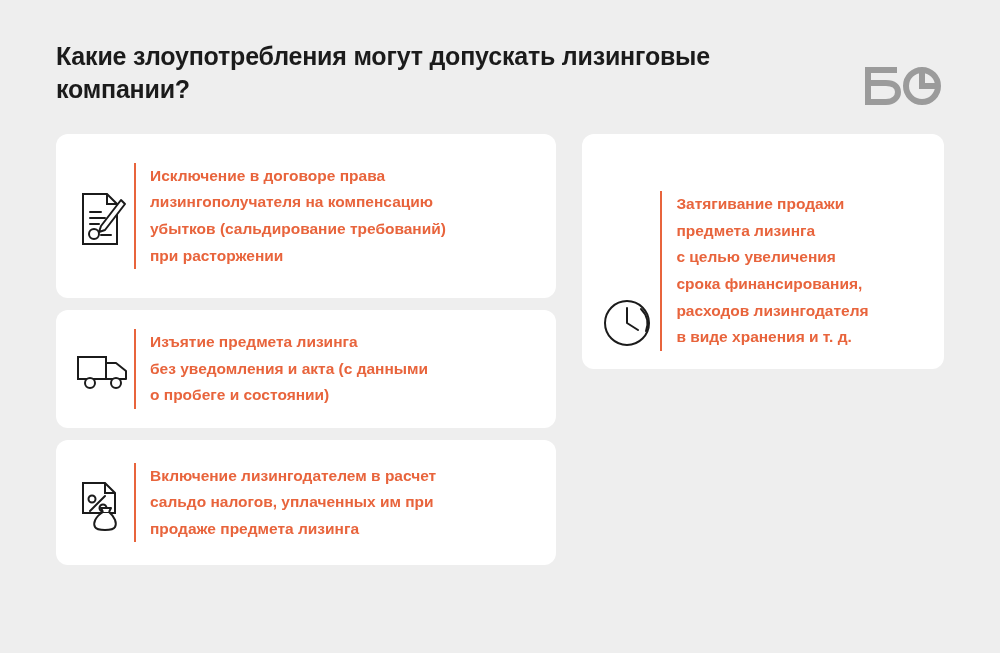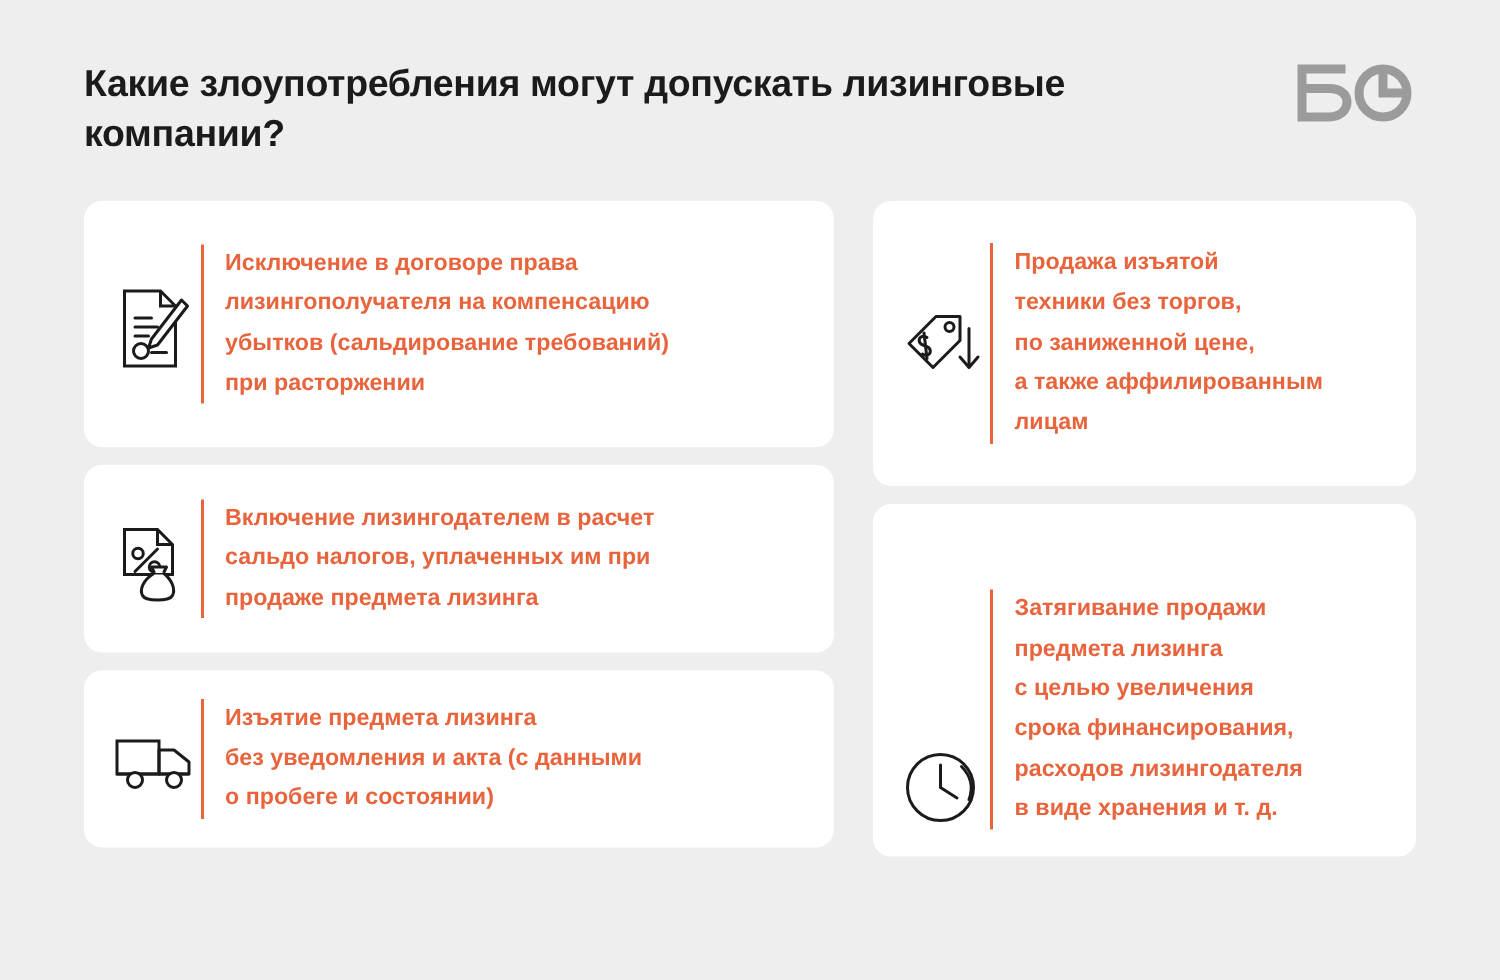--- a/index.html
+++ b/index.html
@@ -15,21 +15,21 @@
   }
   .page {
     position: relative;
     width: 1000px;
     height: 653px;
     box-sizing: border-box;
     padding: 40px 56px 24px 56px;
   }
   .header {
     display: flex;
-    align-items: flex-start;
+    align-items: flex-end;
     justify-content: space-between;
   }
   .title {
     font-size: 25px;
     font-weight: bold;
     color: #1b1b1b;
     line-height: 1.32;
     letter-spacing: -0.2px;
     max-width: 700px;
     margin: 0;
@@ -127,78 +127,60 @@
           </svg>
         </div>
         <div class="card-text-wrap">
           <p class="card-text">Исключение в договоре права
 лизингополучателя на компенсацию
 убытков (сальдирование требований)
 при расторжении</p>
         </div>
       </div>
 
+      <div class="card c3">
+        <div class="card-icon">
+          <svg width="58" height="46" viewBox="0 0 58 46" fill="none" aria-hidden="true">
+            <rect x="4" y="8" width="28" height="22" stroke="#1b1b1b" stroke-width="2" fill="none"></rect>
+            <path d="M32 14 H42 L52 22 V30 H32 Z" stroke="#1b1b1b" stroke-width="2" fill="none" stroke-linejoin="round"></path>
+            <path d="M4 30 H52" stroke="#1b1b1b" stroke-width="2"></path>
+            <circle cx="16" cy="34" r="5" stroke="#1b1b1b" stroke-width="2" fill="#fff"></circle>
+            <circle cx="42" cy="34" r="5" stroke="#1b1b1b" stroke-width="2" fill="#fff"></circle>
+          </svg>
+        </div>
+        <div class="card-text-wrap">
+          <p class="card-text">Изъятие предмета лизинга
+без уведомления и акта (с данными
+о пробеге и состоянии)</p>
+        </div>
+      </div>
+
       <div class="card c2">
         <div class="card-icon">
           <svg width="52" height="54" viewBox="0 0 52 54" fill="none" aria-hidden="true">
             <path d="M6 4 H28 L38 14 V34 H6 Z" stroke="#1b1b1b" stroke-width="2" fill="none"></path>
             <path d="M28 4 V14 H38" stroke="#1b1b1b" stroke-width="2" fill="none"></path>
             <circle cx="15" cy="20" r="3.5" stroke="#1b1b1b" stroke-width="2" fill="none"></circle>
             <circle cx="26" cy="29" r="3.5" stroke="#1b1b1b" stroke-width="2" fill="none"></circle>
             <path d="M28 17 L13 32" stroke="#1b1b1b" stroke-width="2" stroke-linecap="round"></path>
             <path d="M26 33 C18 38 16 44 18 48 C20 52 36 52 38 48 C40 44 38 38 32 33 Z" stroke="#1b1b1b" stroke-width="2" fill="#fff" stroke-linejoin="round"></path>
             <path d="M26 33 L24 29 H34 L32 33" stroke="#1b1b1b" stroke-width="2" fill="#fff" stroke-linejoin="round"></path>
           </svg>
         </div>
         <div class="card-text-wrap">
           <p class="card-text">Включение лизингодателем в расчет
 сальдо налогов, уплаченных им при
 продаже предмета лизинга</p>
         </div>
       </div>
 
-      <div class="card c3">
-        <div class="card-icon">
-          <svg width="58" height="46" viewBox="0 0 58 46" fill="none" aria-hidden="true">
-            <rect x="4" y="8" width="28" height="22" stroke="#1b1b1b" stroke-width="2" fill="none"></rect>
-            <path d="M32 14 H42 L52 22 V30 H32 Z" stroke="#1b1b1b" stroke-width="2" fill="none" stroke-linejoin="round"></path>
-            <path d="M4 30 H52" stroke="#1b1b1b" stroke-width="2"></path>
-            <circle cx="16" cy="34" r="5" stroke="#1b1b1b" stroke-width="2" fill="#fff"></circle>
-            <circle cx="42" cy="34" r="5" stroke="#1b1b1b" stroke-width="2" fill="#fff"></circle>
-          </svg>
-        </div>
-        <div class="card-text-wrap">
-          <p class="card-text">Изъятие предмета лизинга
-без уведомления и акта (с данными
-о пробеге и состоянии)</p>
-        </div>
-      </div>
-
     </div>
 
     <div class="col right">
 
-      <div class="card r1">
-        <div class="card-icon">
-          <svg width="58" height="54" viewBox="0 0 58 54" fill="none" aria-hidden="true">
-            <path d="M6 24 L24 6 L40 6 L40 22 L22 40 Z" stroke="#1b1b1b" stroke-width="2" fill="none" stroke-linejoin="round"></path>
-            <circle cx="33" cy="13" r="3" stroke="#1b1b1b" stroke-width="2" fill="none"></circle>
-            <path d="M18 20 C15 18 12 20 13 23 C14 26 19 25 20 28 C21 31 18 33 15 31" stroke="#1b1b1b" stroke-width="2" fill="none" stroke-linecap="round"></path>
-            <path d="M16 17 L18 34" stroke="#1b1b1b" stroke-width="2" stroke-linecap="round"></path>
-            <path d="M46 14 V40 M46 40 L40 33 M46 40 L52 33" stroke="#1b1b1b" stroke-width="2" stroke-linecap="round" stroke-linejoin="round"></path>
-          </svg>
-        </div>
-        <div class="card-text-wrap">
-          <p class="card-text">Продажа изъятой
-техники без торгов,
-по заниженной цене,
-а также аффилированным
-лицам</p>
-        </div>
-      </div>
 
       <div class="card r2">
         <div class="card-icon">
           <svg width="56" height="56" viewBox="0 0 56 56" fill="none" aria-hidden="true">
             <circle cx="26" cy="28" r="22" stroke="#1b1b1b" stroke-width="2" fill="none"></circle>
             <path d="M26 13 V28 L37 35" stroke="#1b1b1b" stroke-width="2" stroke-linecap="round" stroke-linejoin="round"></path>
             <path d="M40 14 C46 20 48 28 45 36" stroke="#1b1b1b" stroke-width="2" fill="none" stroke-linecap="round"></path>
           </svg>
         </div>
         <div class="card-text-wrap">

